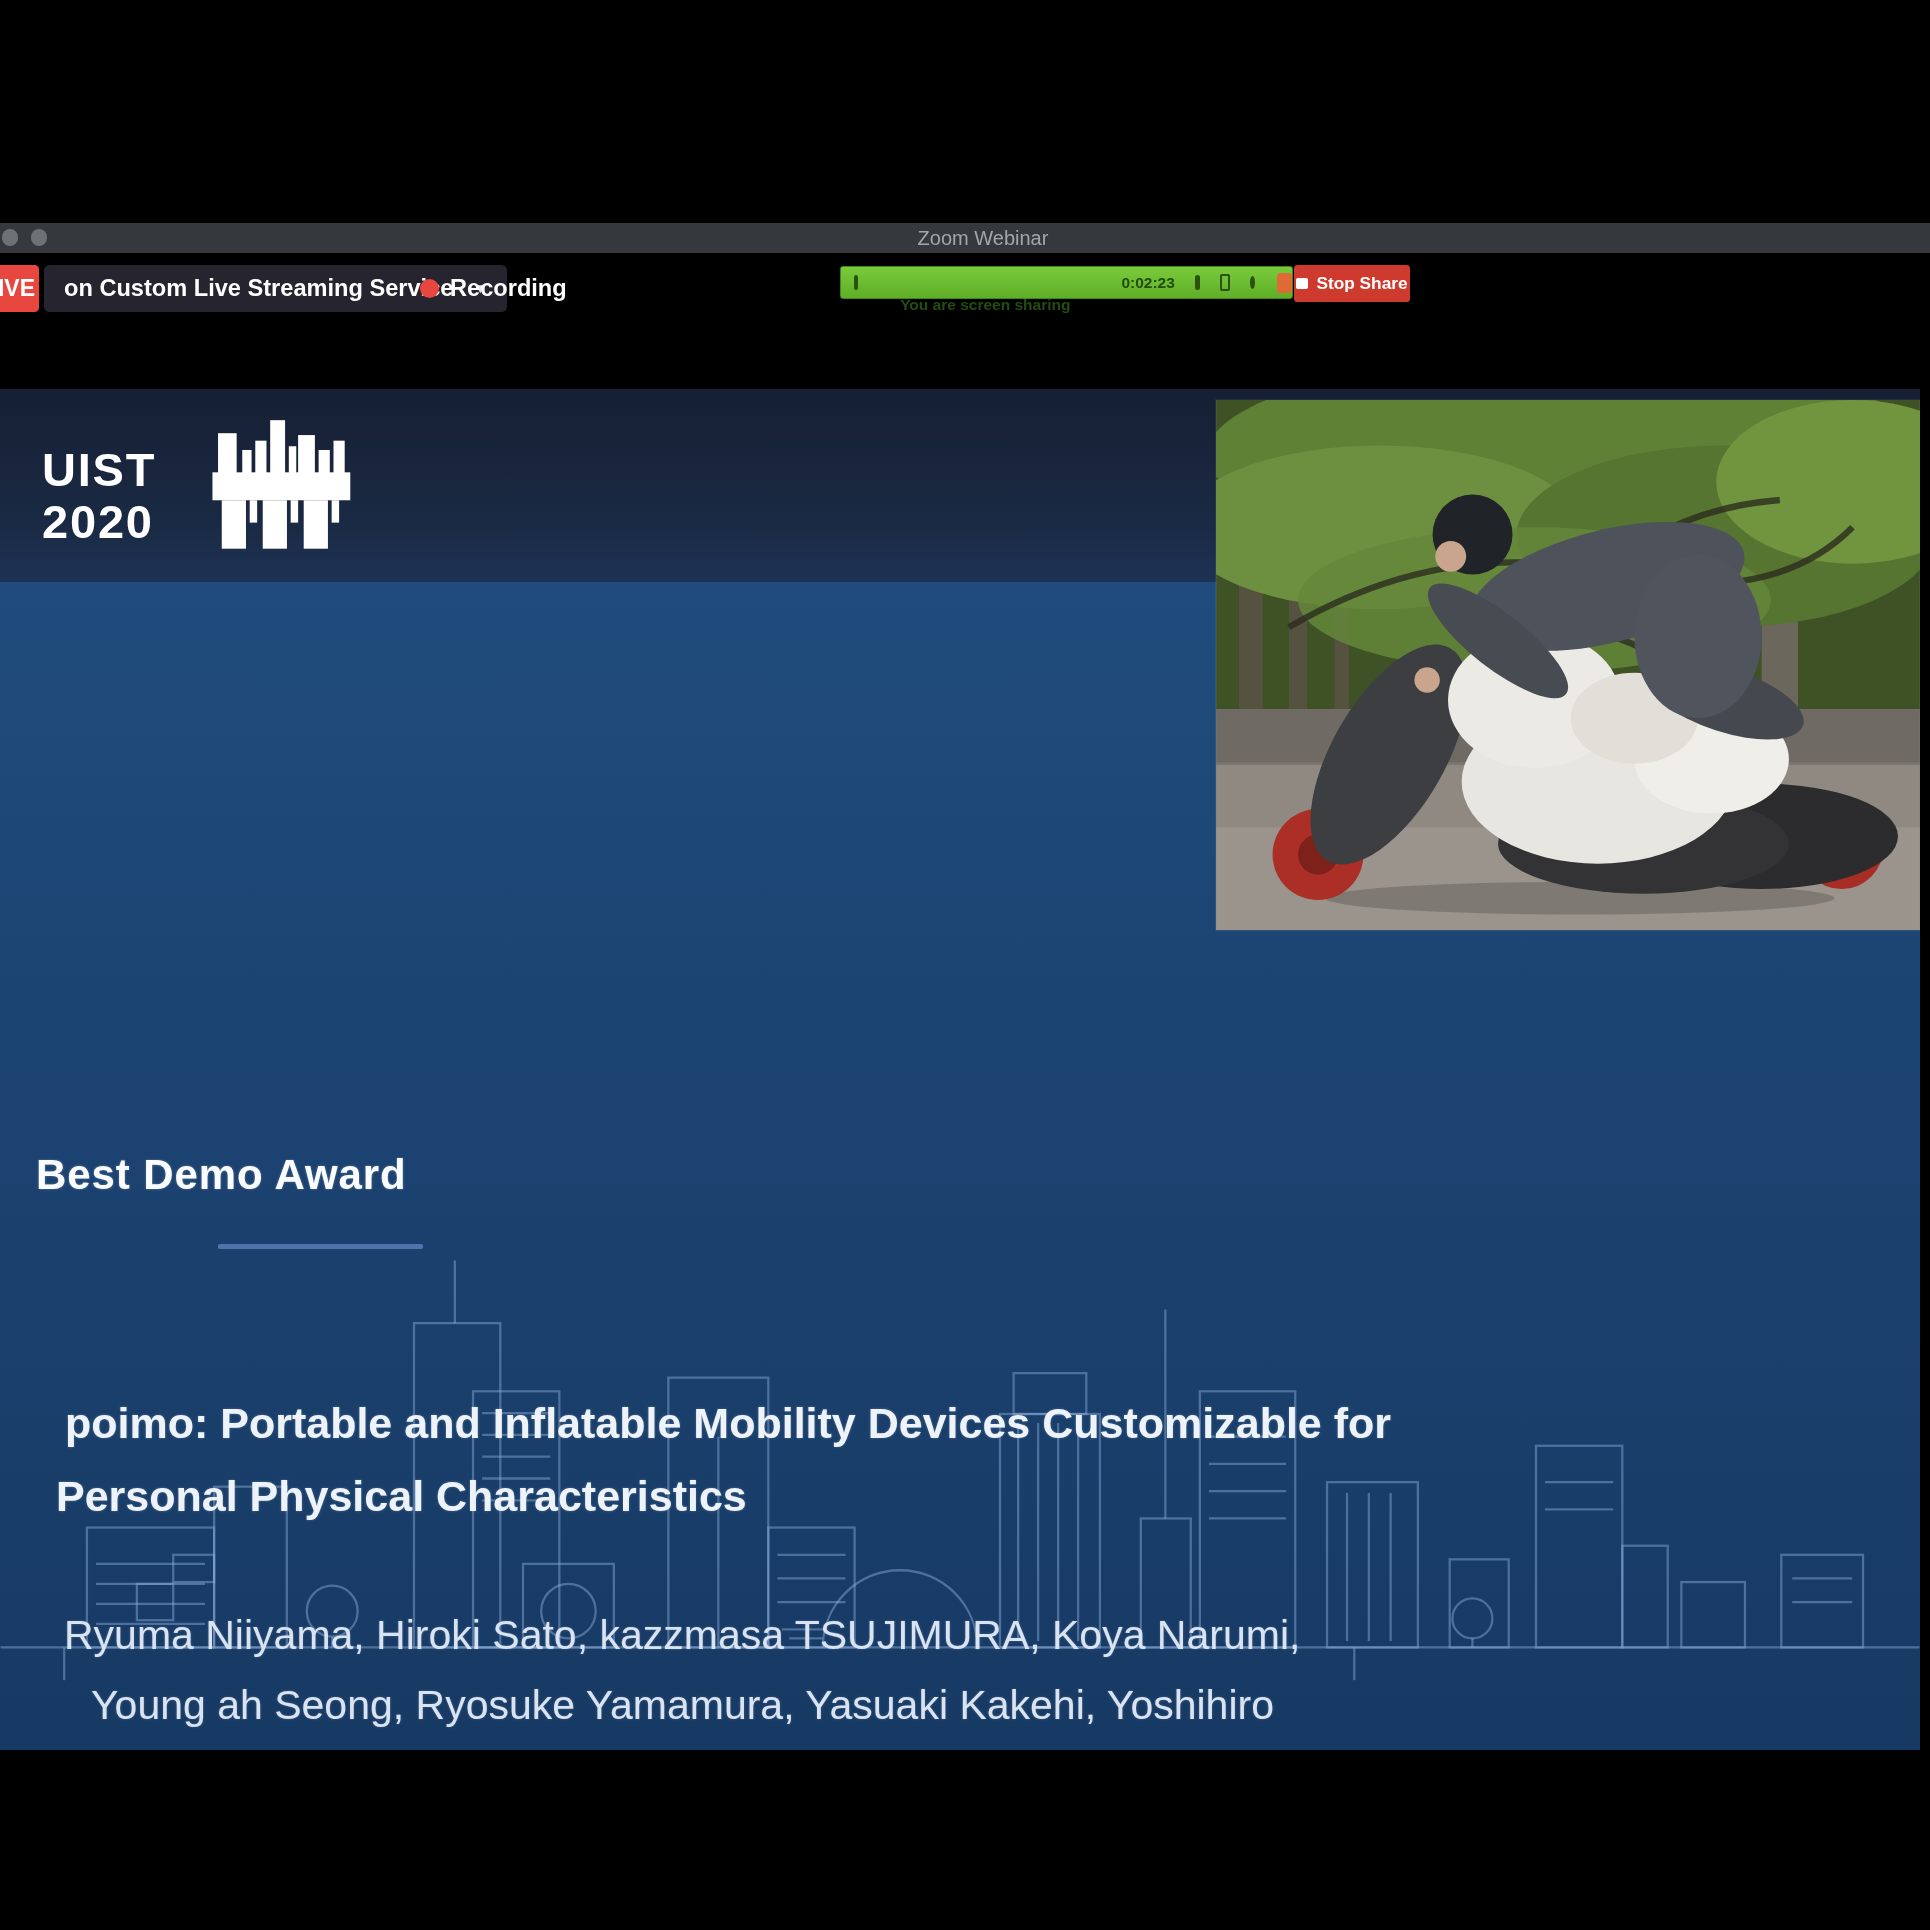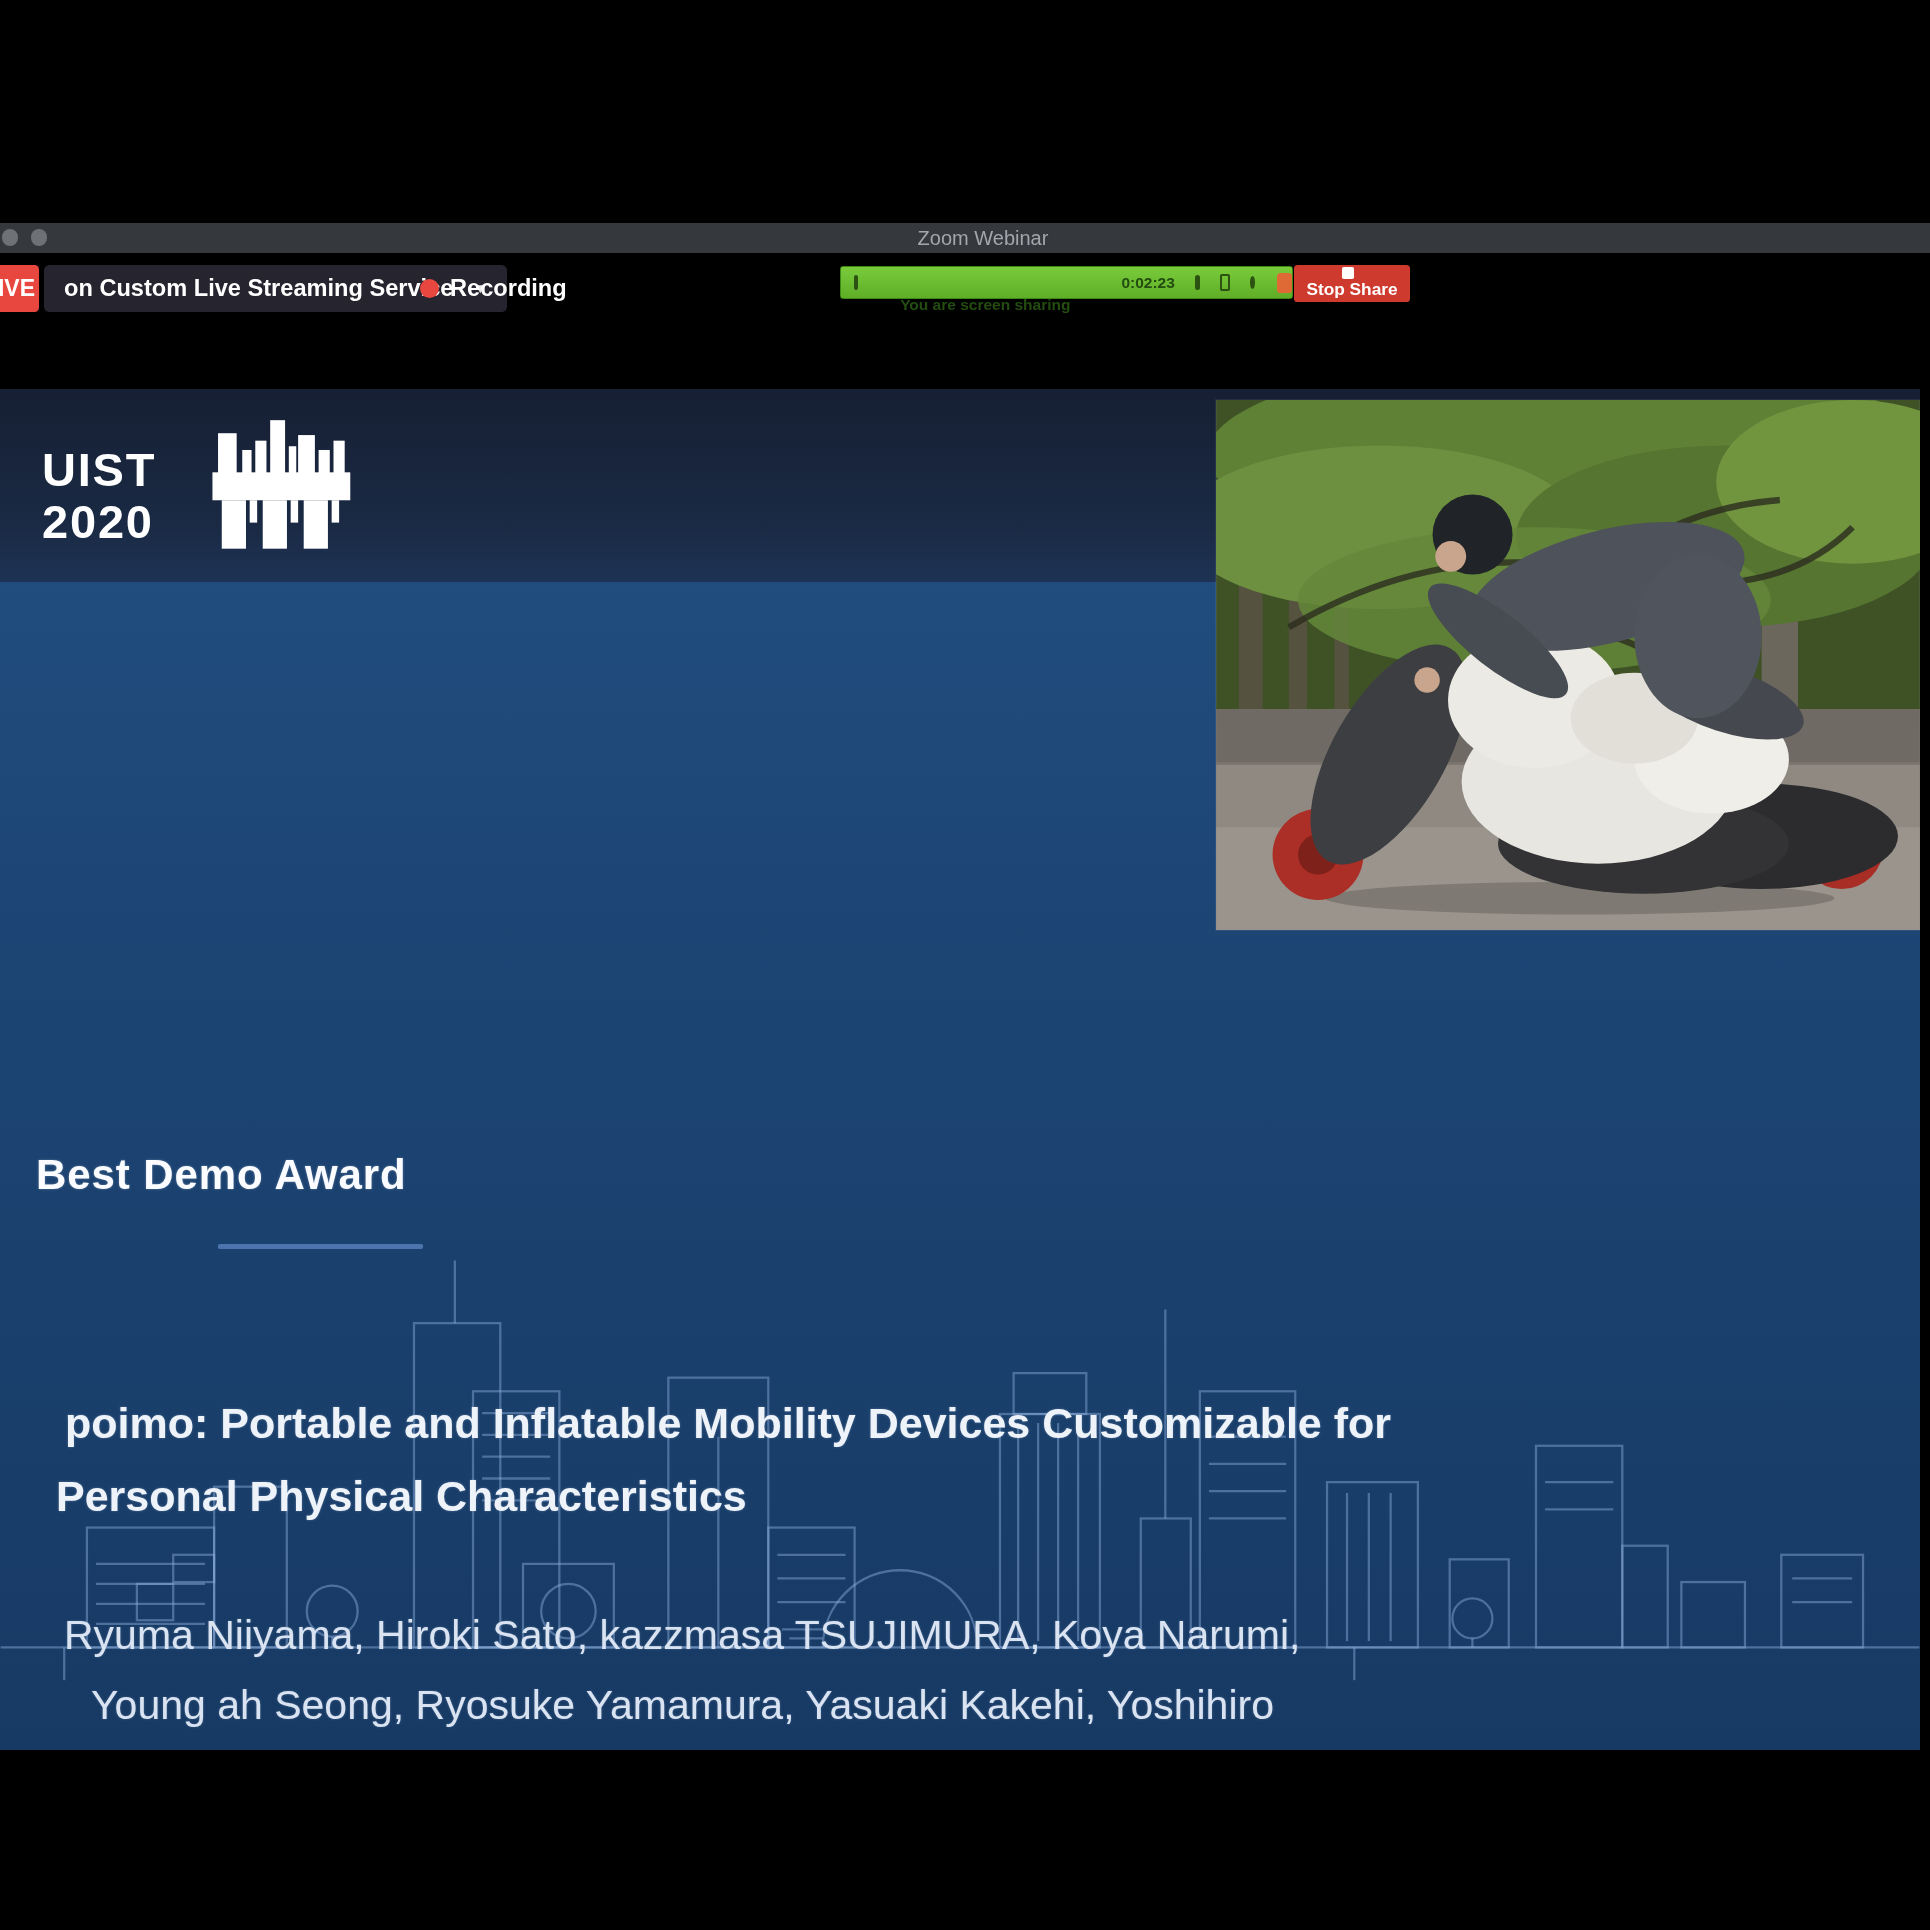--- a/index.html
+++ b/index.html
@@ -34,21 +34,21 @@
              color:#234d10;font-weight:700;font-size:15.5px;}
   .sb-glyph{width:11px;height:14.5px;background:#2c5212;border-radius:2.7px;margin-left:12.7px;}
   .sb-text{margin-left:42px;white-space:nowrap;margin-top:44px;}
   .sb-timer{margin-left:51px;white-space:nowrap;font-weight:700;}
   .sb-icon{width:12.7px;height:14.5px;background:#2c5212;border-radius:2.7px;margin-left:20px;}
   .sb-icon.sq{width:14.5px;height:12.7px;background:transparent;border:2.7px solid #2c5212;border-radius:1.8px;}
   .sb-icon.rnd{width:13.6px;height:13.6px;border-radius:50%;}
   .sb-live{width:36px;height:20px;background:#e06a36;border-radius:3.6px;margin-left:22px;}
   .stop-share{position:absolute;left:1294px;top:265px;width:116px;height:37px;background:#cf3a2e;
               border-radius:3.6px;display:flex;align-items:center;justify-content:center;
-              color:#fff;font-weight:700;font-size:17.3px;cursor:default;flex-direction:column;}
+              color:#fff;font-weight:700;font-size:17.3px;cursor:default;}
   .stop-square{width:11.8px;height:11.8px;background:#fff;border-radius:1.8px;margin-right:8.2px;}
 
   
   .slide{position:absolute;left:0;top:389px;width:1920px;height:1361px;
          background:linear-gradient(180deg,#215081 0%,#1c4473 45%,#173a64 100%);overflow:hidden;}
   .slide-header{position:absolute;left:0;top:0;width:1920px;height:193px;
                 background:linear-gradient(180deg,#161f33 0%,#1a2a44 70%,#1d3254 100%);}
   .uist-logo-text{position:absolute;left:42px;top:55px;color:#fff;font-weight:800;
                   font-size:47px;line-height:52px;letter-spacing:1.8px;}
   .uist-logo-icon{position:absolute;left:205px;top:20px;width:149px;height:149px;}

